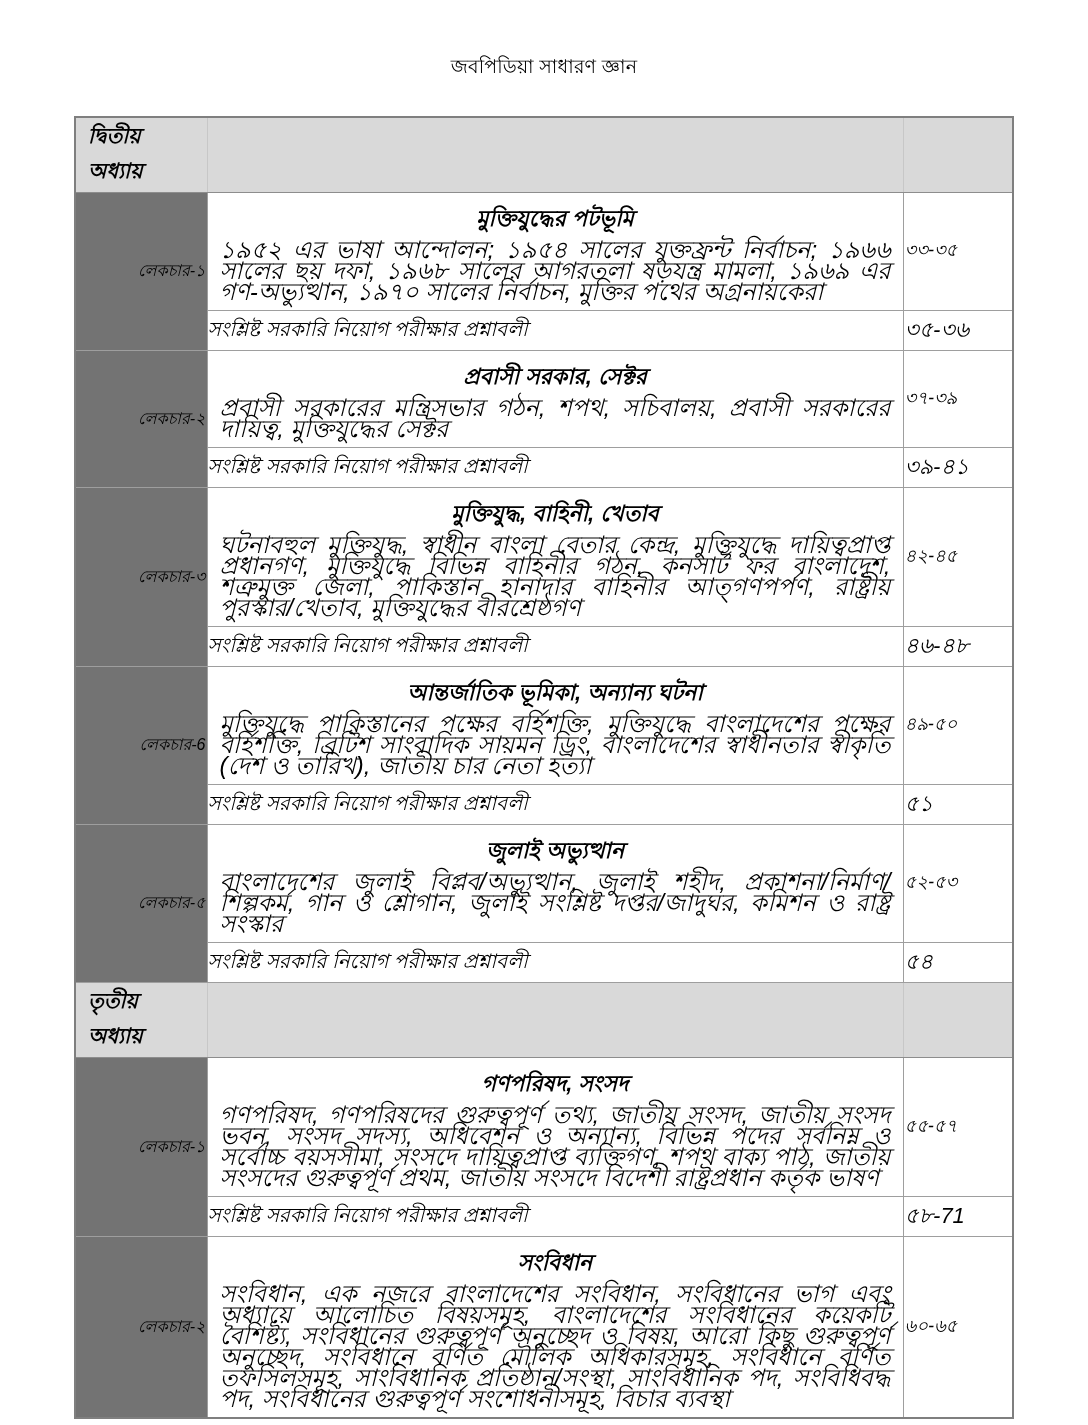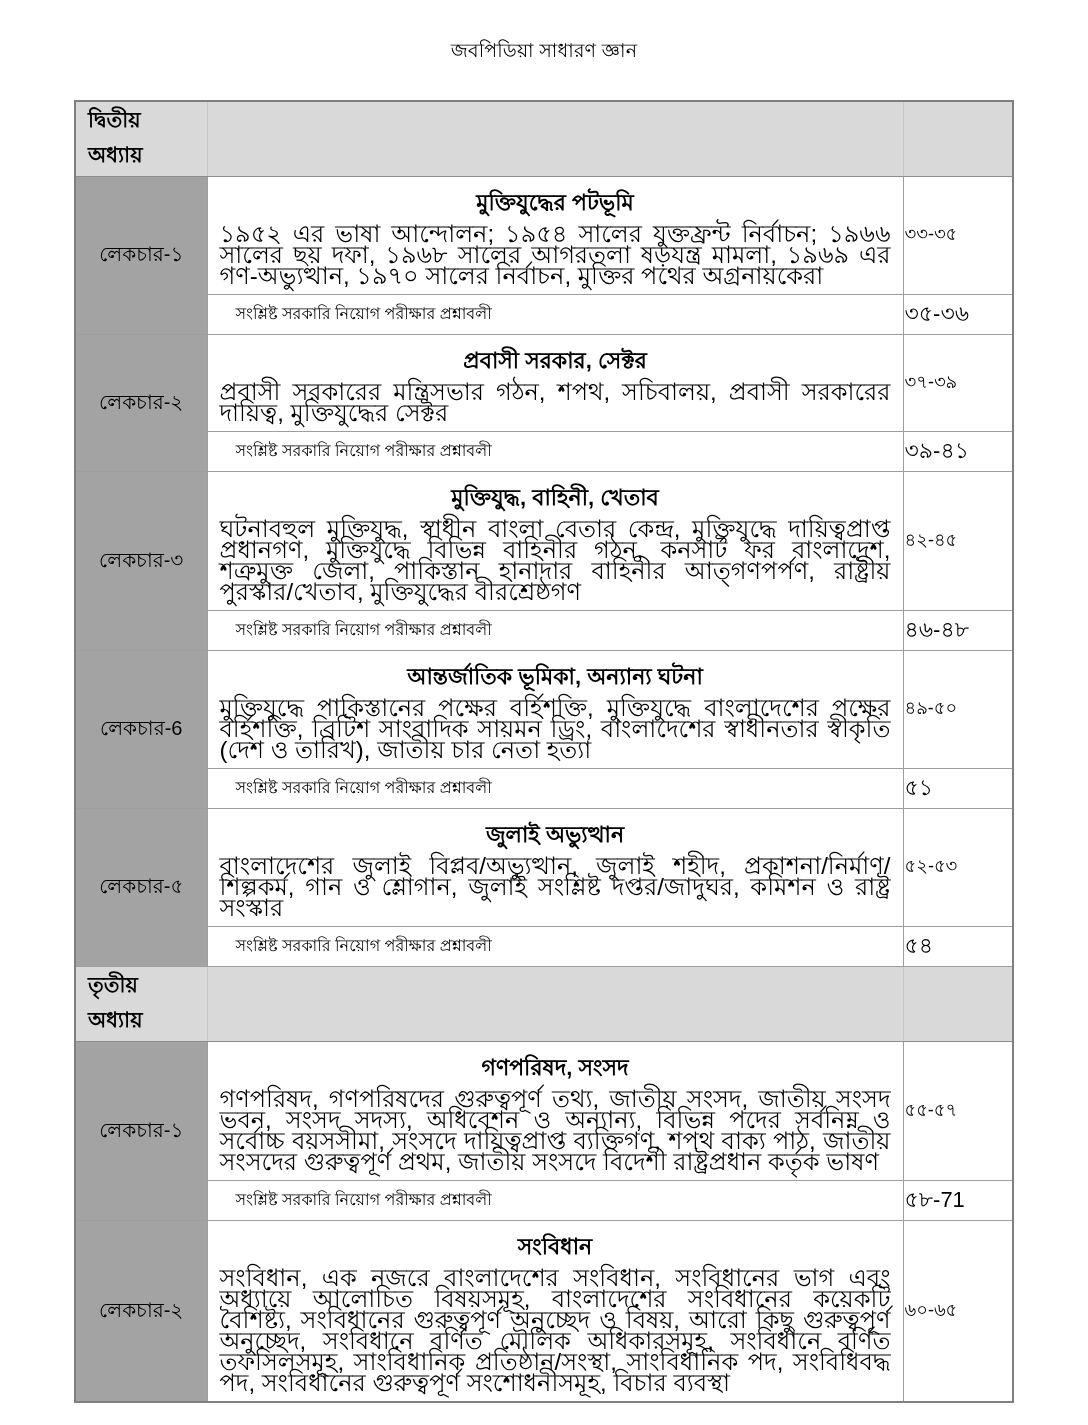--- a/index.html
+++ b/index.html
@@ -15,52 +15,54 @@
     background: #ffffff;
     box-sizing: border-box;
     position: relative;
   }
   .doc-title {
     text-align: center;
     font-size: 19px;
     padding-top: 36px;
     margin-bottom: 32px;
     letter-spacing: 0.2px;
+    margin-top: 16px;
   }
   table.toc {
     border-collapse: collapse;
     width: 938px;
     margin: 0 auto;
     table-layout: fixed;
     border: 2px solid #7f7f7f;
   }
   table.toc col.c-lec   { width: 132px; }
   table.toc col.c-topic { width: 696px; }
   table.toc col.c-page  { width: 110px; }
   table.toc td {
     border: 1px solid #9e9e9e;
     vertical-align: middle;
     box-sizing: border-box;
+    font-style: italic;
   }
   tr.chapter-row td {
     background: #d9d9d9;
     height: 38px;
     border-color: #c7c7c7;
     border-top-color: #7f7f7f;
     border-bottom-color: #8d8d8d;
   }
   tr.chapter-row td.chapter-title {
     font-weight: bold;
     font-size: 21px;
     padding: 2px 12px;
   }
   td.lecture-cell {
-    text-align: center;
-    font-size: 20px;
-    background: #a3a3a3;
+    text-align: right;
+    font-size: 16px;
+    background: #737373;
   }
   td.topic-cell {
     padding: 6px 12px 8px 12px;
     vertical-align: top;
   }
   .topic-title {
     font-weight: bold;
     font-size: 22px;
     line-height: 40px;
     text-align: center;
@@ -72,22 +74,22 @@
   }
   td.pages-cell {
     text-align: left;
     font-size: 18px;
   }
   tr.related-row td {
     border-top-color: #c9c9c9;
     height: 28px;
   }
   tr.related-row td.related-cell {
-    font-size: 16px;
-    padding: 1px 28px;
+    font-size: 20px;
+    padding: 1px 0;
   }
   tr.related-row td.pages-cell {
     font-size: 22px;
   }
 </style>
 </head>
 <body>
 
 <div class="page">
 

